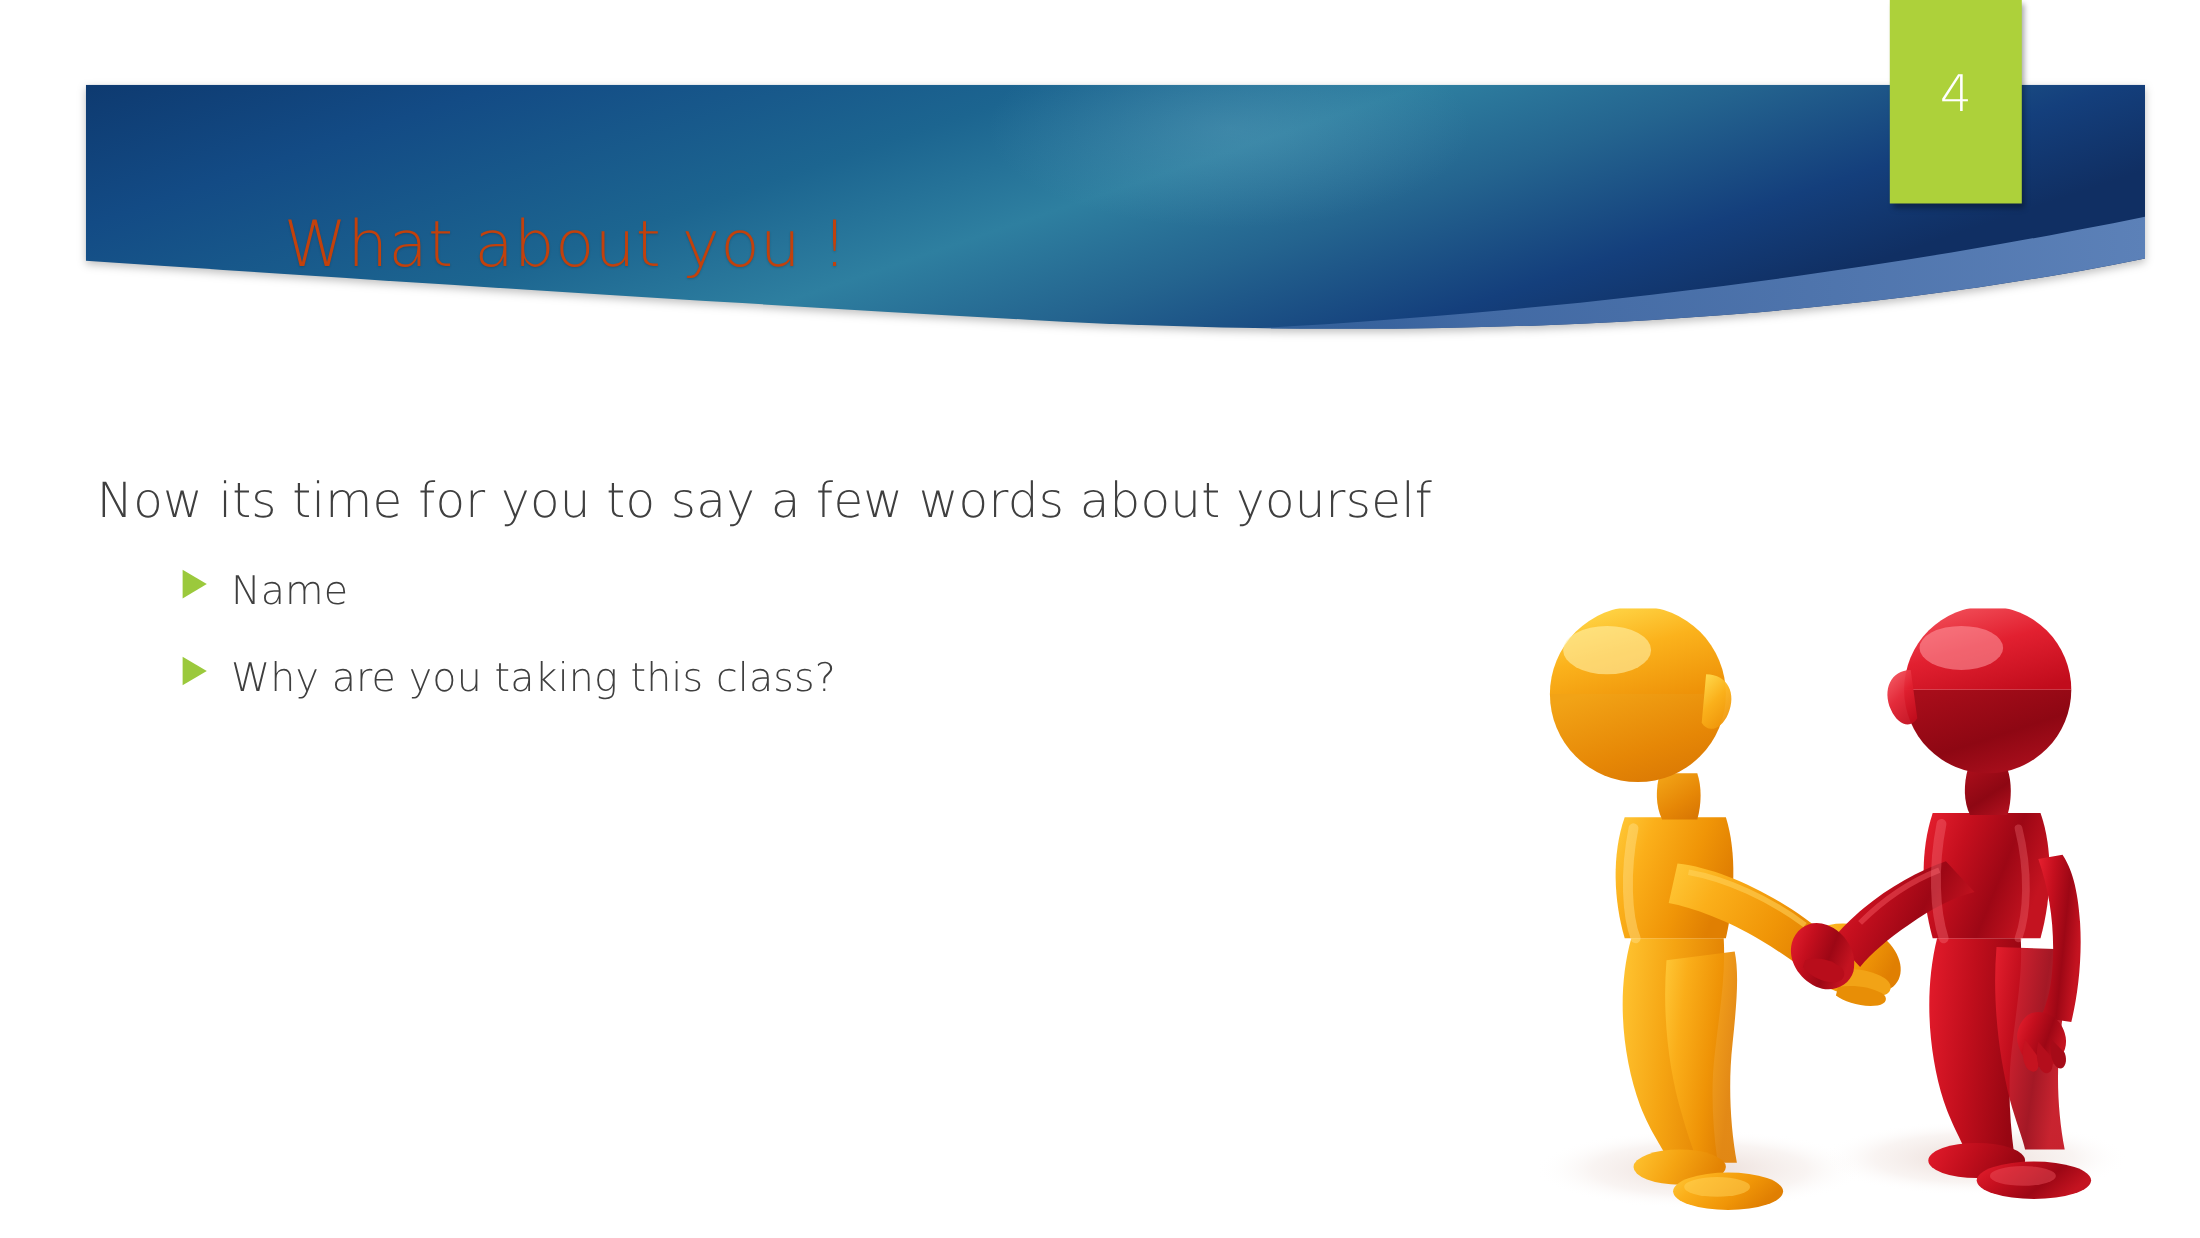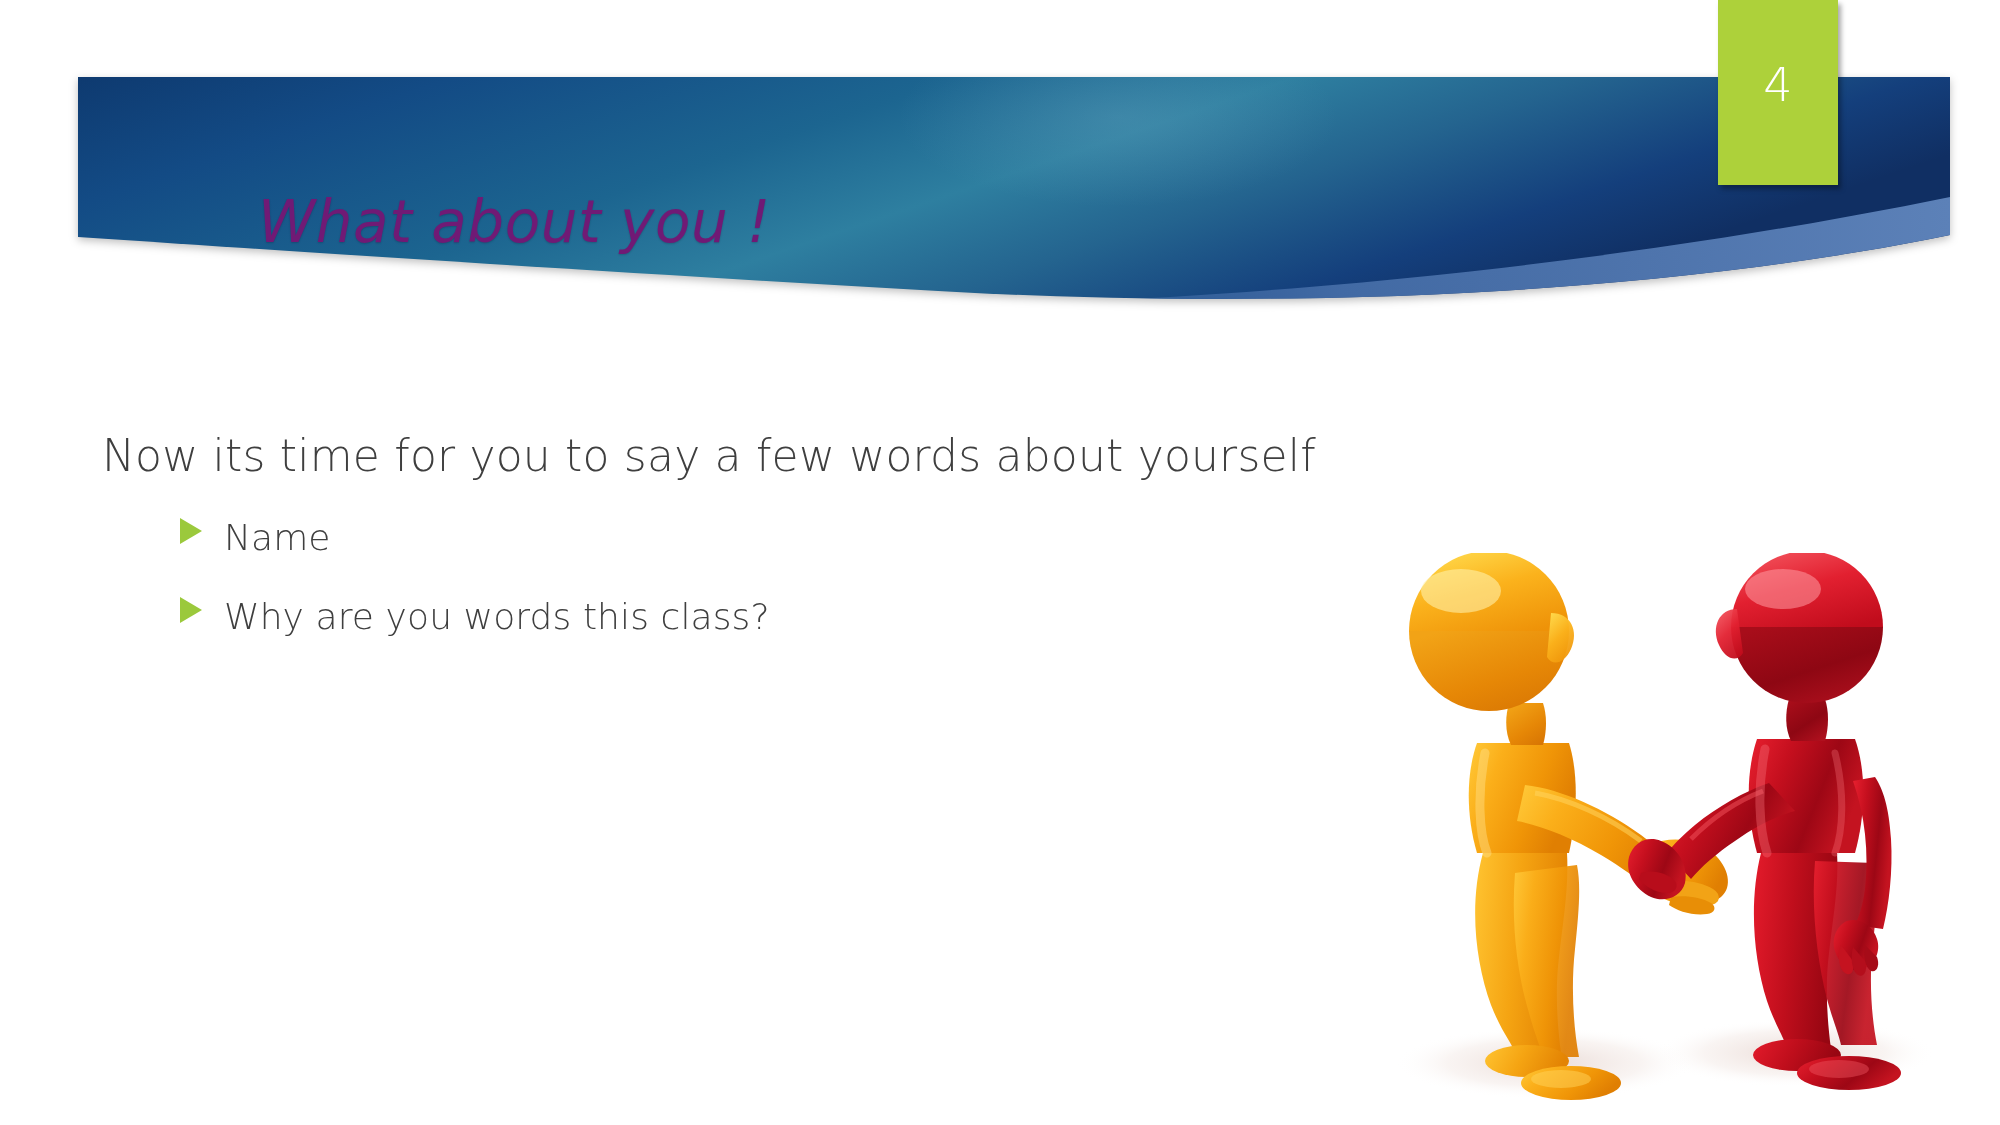--- a/index.html
+++ b/index.html
@@ -33,30 +33,29 @@
     top: 0;
     width: 1872px;
     height: 230px;
     display: block;
     filter: drop-shadow(0px 3px 4px rgba(0,0,0,0.25));
   }
   .slide-title {
     position: absolute;
     left: 180px;
     top: 112px;
-    color: #701a75;
+    color: #c2410c;
     font-size: 58px;
     font-weight: 300;
     letter-spacing: 0.5px;
     line-height: 1.15;
     white-space: nowrap;
     font-family: "DejaVu Sans", sans-serif;
     font-stretch: normal;
     text-shadow: 0 1px 2px rgba(0,0,0,0.18);
-    font-style: italic;
   }
 
   
   .slide-number-badge {
     position: absolute;
     left: 1718px;
     top: 0px;
     width: 120px;
     height: 185px;
     background: #ADD13A;
@@ -72,21 +71,21 @@
     color: #ffffff;
     font-size: 46px;
     font-weight: 300;
     font-family: "DejaVu Sans", sans-serif;
     line-height: 1;
   }
 
   
   .body-block {
     position: absolute;
-    left: 102px;
+    left: 88px;
     top: 430px;
     width: 1250px;
   }
   .lead-line {
     color: #3F3F3F;
     font-size: 44px;
     font-weight: 300;
     line-height: 1.18;
     letter-spacing: 0.2px;
     font-family: "DejaVu Sans", sans-serif;
@@ -195,21 +194,21 @@
 
       <li class="bullet-item">
         <span class="bullet-marker"></span>
         <span class="bullet-text">Name</span>
       </li>
 
 
 
       <li class="bullet-item">
         <span class="bullet-marker"></span>
-        <span class="bullet-text">Why are you words this class?</span>
+        <span class="bullet-text">Why are you taking this class?</span>
       </li>
 
     </ul>
   </div>
 
   <div class="picture">
     <svg width="612" height="558" viewBox="0 0 612 558">
       <defs>
         <linearGradient id="orangeHeadTop" x1="0.25" y1="0" x2="0.8" y2="1">
           <stop offset="0%" stop-color="#FFD84A"></stop>

